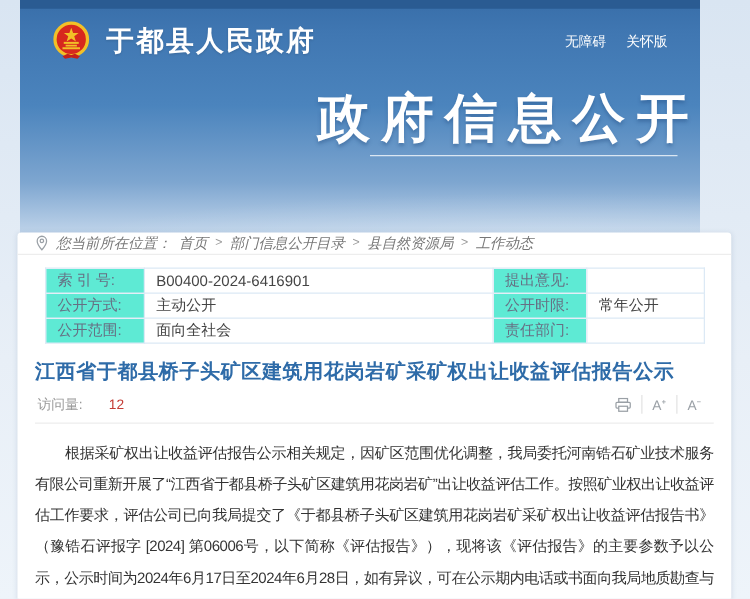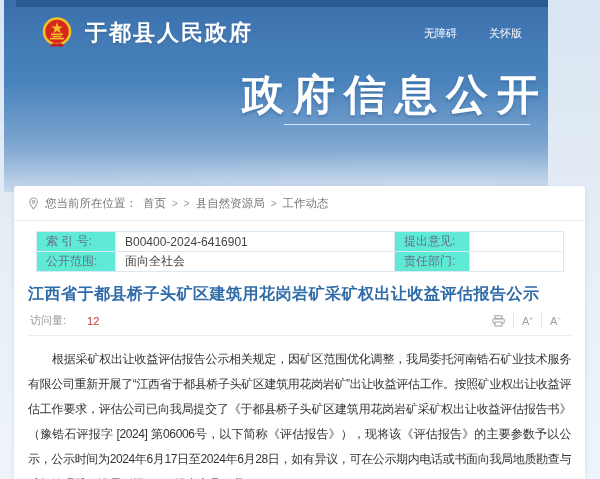--- a/index.html
+++ b/index.html
@@ -4,48 +4,47 @@
 <style>
   * { margin:0; padding:0; box-sizing:border-box; }
   html,body { background:#e7eef6; }
   .page {
     position:relative; width:600px; height:479px; overflow:hidden;
     font-family:"Liberation Sans", sans-serif;
     background:linear-gradient(180deg,#d9e5f2 0%,#e8eff7 60%,#eef4fa 100%);
   }
   
   .hero {
-    position:absolute; top:0; left:4px; width:544px; height:192px;
+    position:absolute; top:0; left:16px; width:544px; height:192px;
     background:linear-gradient(180deg,#386ea9 0%,#4077b2 14%,#4b84bd 44%,#7ea6d0 76%,#c8daed 100%);
-    padding-left:12px;
   }
   .hero::after {
     content:""; position:absolute; left:0; bottom:0; width:100%; height:70px;
     background:radial-gradient(120% 90% at 80% 100%, rgba(255,255,255,.22), rgba(255,255,255,0) 60%);
     pointer-events:none;
   }
   .topstrip { height:7px; background:#2a5b92; }
   .header-row { display:flex; align-items:center; padding:9px 26px 0 24px; }
   .logo-group { display:flex; align-items:center; cursor:pointer; }
   .emblem { width:34px; height:34px; flex:0 0 auto; }
   .site-title { color:#fff; font-size:22px; font-weight:bold; letter-spacing:2px; margin-left:11px; text-shadow:0 1px 2px rgba(0,0,0,.15); }
-  .top-links { margin-left:auto; display:flex; gap:32px; }
+  .top-links { margin-left:auto; display:flex; gap:16px; }
   .top-link { color:#fff; font-size:11px; cursor:pointer; text-decoration:none; }
   .banner { position:relative; text-align:right; margin-top:17px; }
   .banner-title { color:#fff; font-size:42px; font-weight:bold; letter-spacing:9px; text-shadow:0 2px 3px rgba(30,70,120,.35); }
   .banner-underline { position:absolute; left:280px; top:124px; width:246px; height:1px; background:rgba(255,255,255,.75); }
   
   .card {
     position:absolute; left:14px; top:186px; width:571px; height:360px;
     background:#fff; border-radius:3px; box-shadow:0 1px 4px rgba(60,90,130,.15);
   }
   .breadcrumb {
-    display:flex; align-items:center; gap:6px; height:35px;
+    display:flex; align-items:center; gap:6px; height:18px;
     padding:0 14px; border-bottom:1px solid #ededed;
-    font-size:11.5px; color:#777;
+    font-size:11.5px; color:#777;font-style:italic;
   }
   .crumb { color:#777; cursor:pointer;text-align:center; }
   .crumb-sep { color:#999; font-size:10px; }
   .pin { width:11px; height:13px; flex:0 0 auto; }
   
   table.meta { border-collapse:collapse; margin:10px 22px 0; width:527px; table-layout:fixed; }
   table.meta td { border:1px solid #dce9f5; height:19px; font-size:12px; padding:1px 9px; overflow:hidden; white-space:nowrap; }
   td.lbl { background:#5eead4; color:#667084; white-space:pre; }
   td.val { color:#444; }
   col.c-l1{width:79px;} col.c-v1{width:279px;} col.c-l2{width:75px;} col.c-v2{width:94px;}
@@ -105,39 +104,46 @@
   <div class="card">
 
     <div class="breadcrumb">
       <svg class="pin" viewBox="0 0 12 14">
         <path d="M6 1a4.1 4.1 0 0 1 4.1 4.1C10.1 8.2 6 12.8 6 12.8S1.9 8.2 1.9 5.1A4.1 4.1 0 0 1 6 1z" fill="none" stroke="#9aa0a6" stroke-width="1.1"></path>
         <circle cx="6" cy="5.1" r="1.5" fill="none" stroke="#9aa0a6" stroke-width="1.1"></circle>
       </svg>
       <span>您当前所在位置：</span>
       <span class="crumb">首页</span>
       <span class="crumb-sep">&gt;</span>
+      <span class="crumb">部门信息公开目录</span>
       <span class="crumb-sep">&gt;</span>
       <span class="crumb">县自然资源局</span>
       <span class="crumb-sep">&gt;</span>
       <span class="crumb">工作动态</span>
     </div>
 
     <table class="meta">
       <colgroup>
           <col class="c-l1">
           <col class="c-v1">
           <col class="c-l2">
           <col class="c-v2">
         </colgroup>
       <tbody>
           <tr>
         <td class="lbl">索 引 号:</td>
         <td class="val">B00400-2024-6416901</td>
         <td class="lbl">提出意见:</td>
         <td class="val"></td>
+      </tr>
+      <tr>
+        <td class="lbl">公开方式:</td>
+        <td class="val">主动公开</td>
+        <td class="lbl">公开时限:</td>
+        <td class="val">常年公开</td>
       </tr>
       <tr>
         <td class="lbl">公开范围:</td>
         <td class="val">面向全社会</td>
         <td class="lbl">责任部门:</td>
         <td class="val"></td>
       </tr>
     </tbody>
       </table>
 

